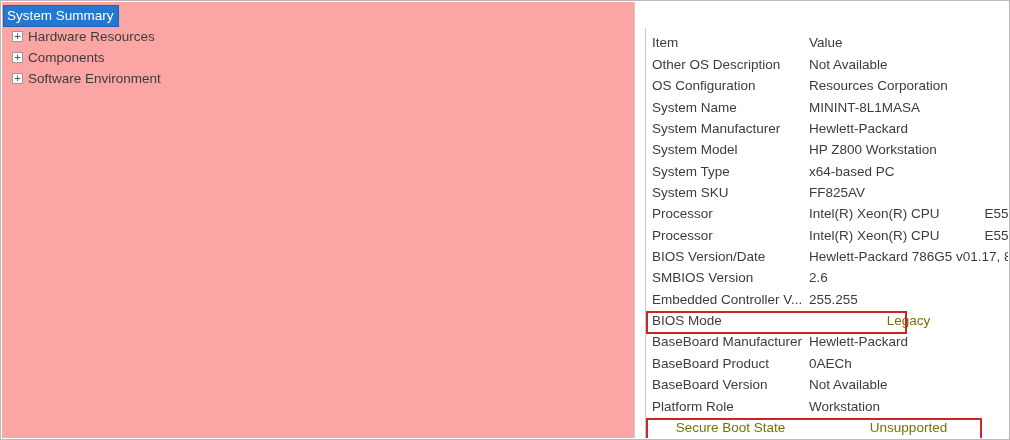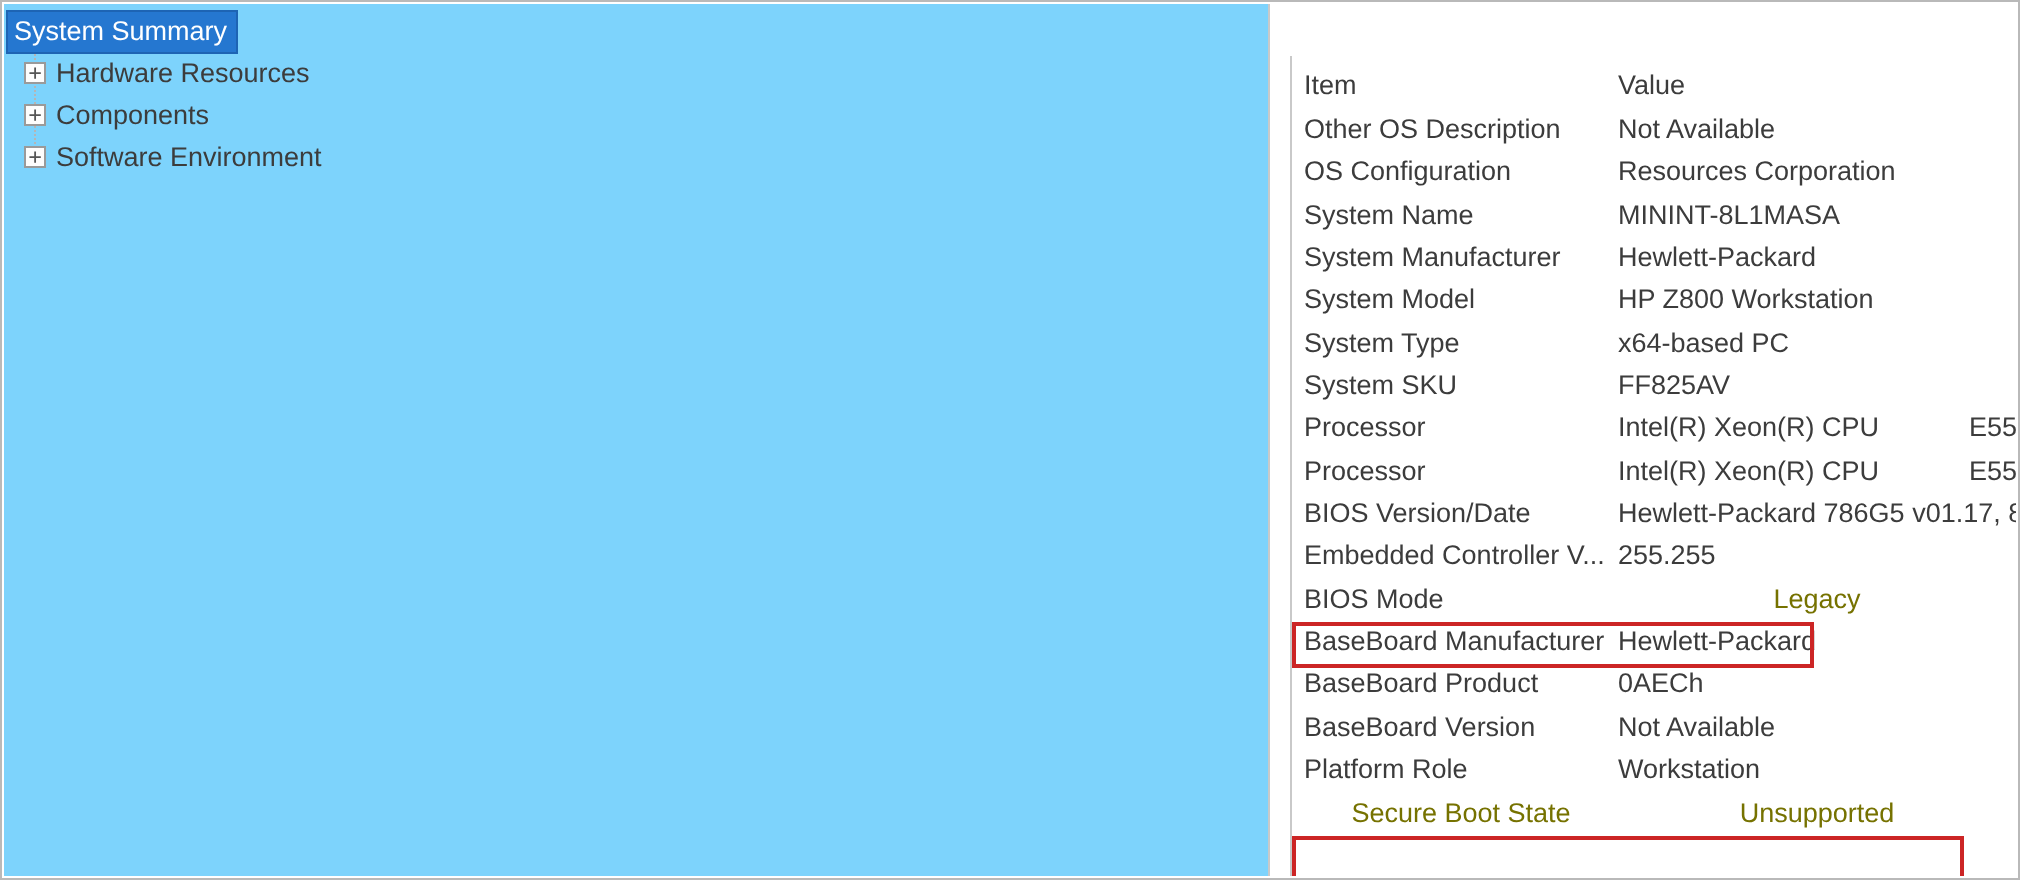--- a/index.html
+++ b/index.html
@@ -3,21 +3,21 @@
 <meta charset="utf-8">
 <style>
   html,body{margin:0;padding:0;background:#fff;font-family:"Liberation Sans","DejaVu Sans",sans-serif;}
   #window{
     position:relative;width:1010px;height:440px;box-sizing:border-box;
     border:1px solid var(--border,#b9b9b9);background:#fff;overflow:hidden;
   }
   
   #tree-pane{
     position:absolute;left:1px;top:1px;bottom:1px;width:633px;
-    border-right:1px solid #c9c9c9;background:#7dd3fc;padding-top:3px;box-sizing:border-box;
+    border-right:1px solid #c9c9c9;background:#fca5a5;padding-top:3px;box-sizing:border-box;
   }
   .tree-connector{
     position:absolute;left:15px;top:24px;height:50px;width:0;
     border-left:1px dotted #b5b5b5;
   }
   .tree-item{height:21px;display:flex;align-items:center;position:relative;}
   .tree-item .label{
     font-size:13.5px;color:#3c3c3c;white-space:nowrap;
   }
   .tree-item.root{padding-left:2px;}
@@ -118,20 +118,24 @@
         </div>
         <div class="drow" data-name="table-row">
           <span class="col-item" data-name="row-item-cell">Processor</span>
           <span class="col-value" data-name="row-value-cell">Intel(R) Xeon(R) CPU            E5506</span>
         </div>
         <div class="drow" data-name="table-row">
           <span class="col-item" data-name="row-item-cell">BIOS Version/Date</span>
           <span class="col-value" data-name="row-value-cell">Hewlett-Packard 786G5 v01.17, 8/</span>
         </div>
         <div class="drow" data-name="table-row">
+          <span class="col-item" data-name="row-item-cell">SMBIOS Version</span>
+          <span class="col-value" data-name="row-value-cell">2.6</span>
+        </div>
+        <div class="drow" data-name="table-row">
           <span class="col-item" data-name="row-item-cell">Embedded Controller V...</span>
           <span class="col-value" data-name="row-value-cell">255.255</span>
         </div>
         <div class="drow" data-name="table-row">
           <span class="col-item" data-name="row-item-cell">BIOS Mode</span>
           <span class="col-value olive" data-name="row-value-cell">Legacy</span>
         </div>
         <div class="drow" data-name="table-row">
           <span class="col-item" data-name="row-item-cell">BaseBoard Manufacturer</span>
           <span class="col-value" data-name="row-value-cell">Hewlett-Packard</span>

